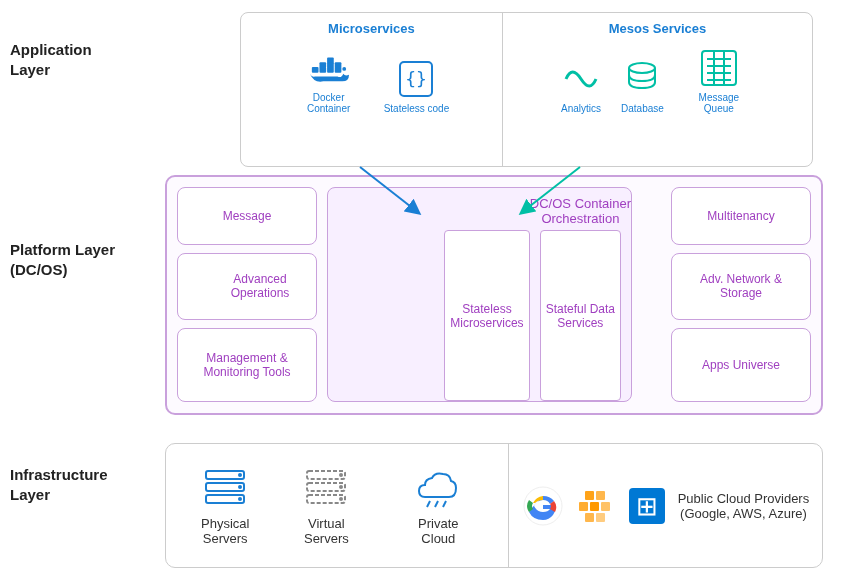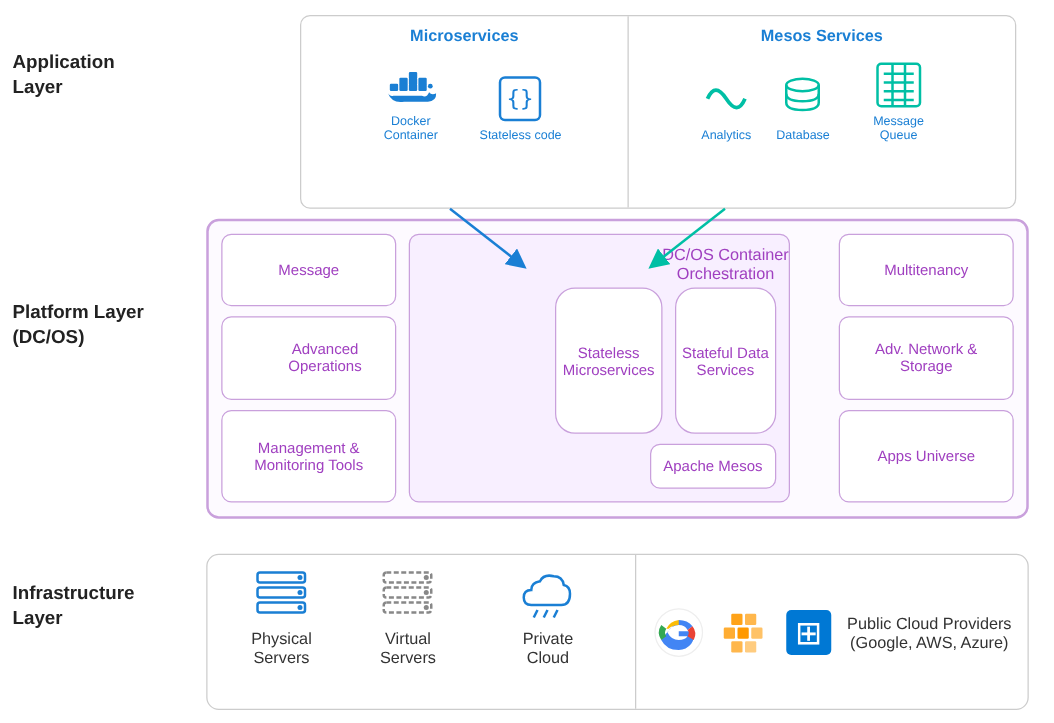--- a/index.html
+++ b/index.html
@@ -164,21 +164,21 @@
       display: flex;
       flex-direction: row;
       gap: 10px;
       padding: 0 10px;
       flex: 1;
     }
 
     .orch-box {
       flex: 1;
       border: 1.5px solid #c9a0dc;
-      border-radius: 16px;
+      border-radius: 4px;
       background: #fff;
       text-align: center;
       padding: 18px 5px;
       font-size: 12px;
       color: #a040c0;
       display: flex;
       align-items: center;
       justify-content: center;
     }
 
@@ -218,20 +218,21 @@
       display: flex;
       flex-direction: row;
     }
 
     .infra-left {
       flex: 1.1;
       border-right: 1.5px solid #ccc;
       display: flex;
       flex-direction: row;
       justify-content: space-around;
+      align-items: center;
       padding: 8px;
     }
 
     .infra-right {
       flex: 1;
       display: flex;
       flex-direction: row;
       justify-content: space-around;
       align-items: center;
       padding: 8px;
@@ -351,21 +352,20 @@
       <div class="platform-box" style="flex:1.2;padding-left:32px;">Advanced Operations</div>
       <div class="platform-box" style="flex:1.4;">Management &amp; Monitoring Tools</div>
     </div>
 
     <div class="platform-center">
       <div class="dc-os-title">DC/OS Container<br>Orchestration</div>
       <div class="orchestration-row">
         <div class="orch-box">Stateless<br>Microservices</div>
         <div class="orch-box">Stateful Data<br>Services</div>
       </div>
-      <div class="apache-mesos-box">Apache Mesos</div>
     </div>
 
     <div class="platform-right">
       <div class="platform-box" style="flex:1;">Multitenancy</div>
       <div class="platform-box" style="flex:1.2;">Adv. Network &amp; Storage</div>
       <div class="platform-box" style="flex:1.4;">Apps Universe</div>
     </div>
   </div>
 
   <div class="infra-layer-box">

